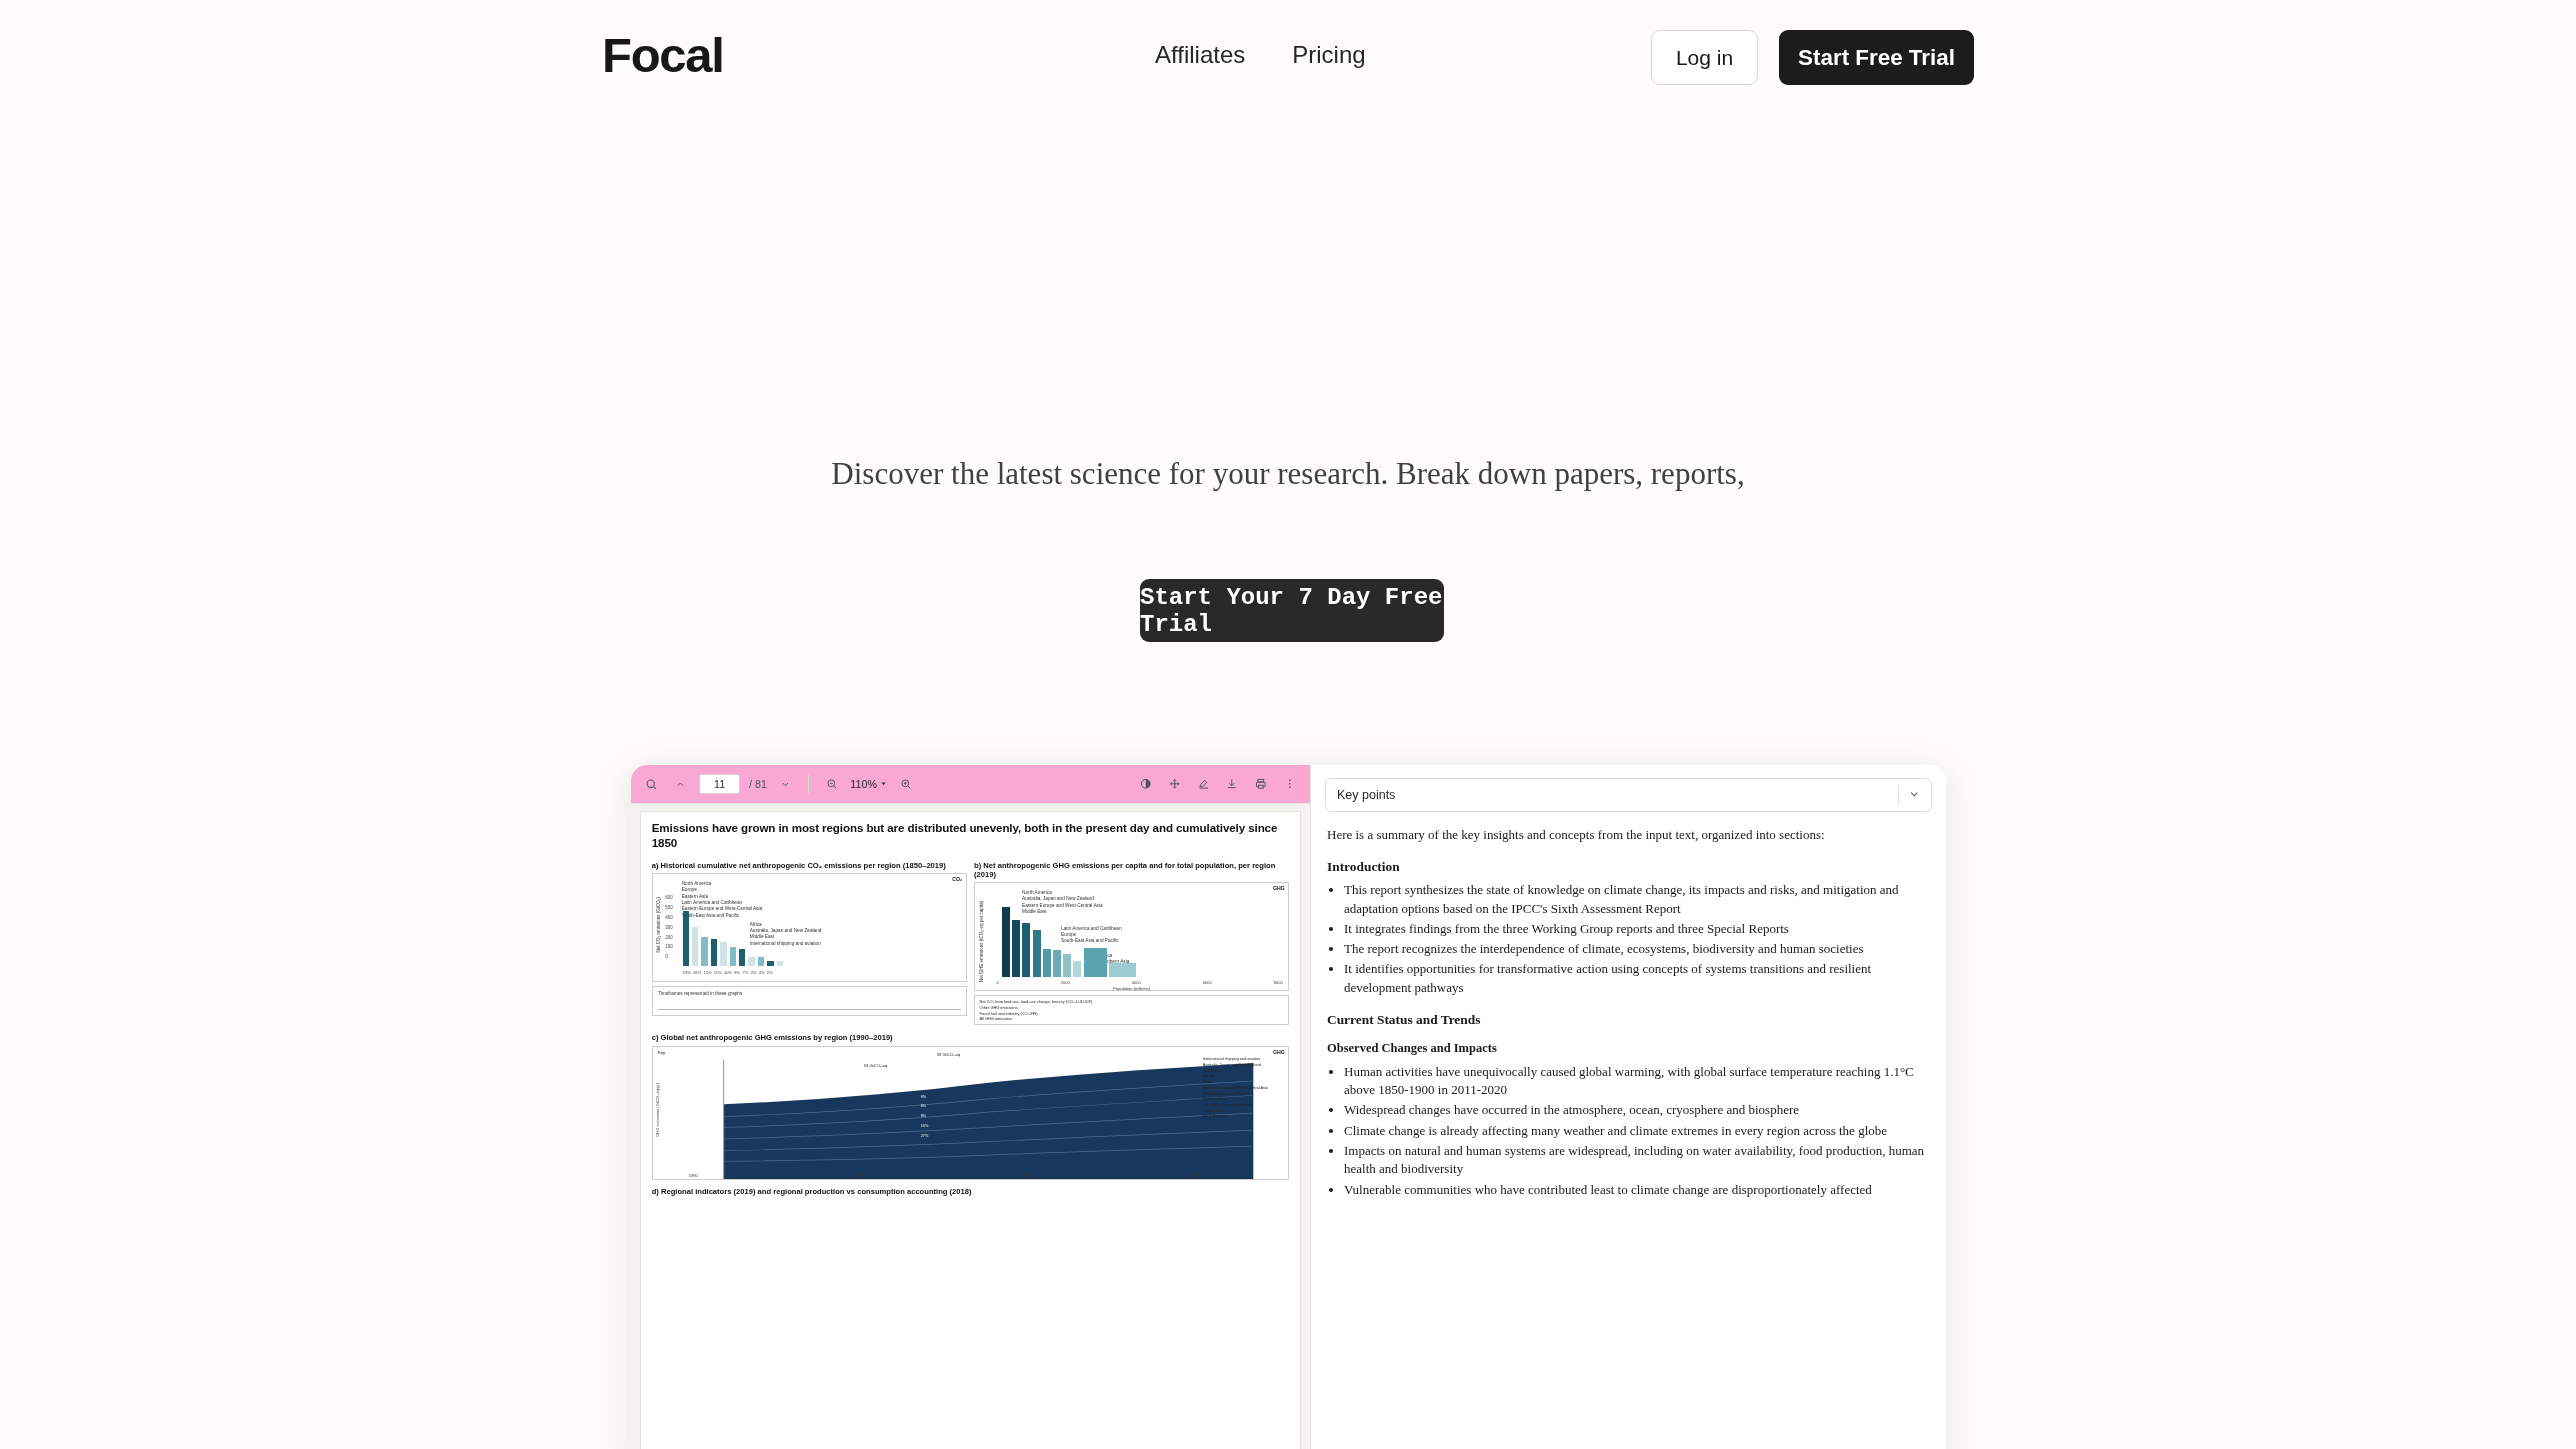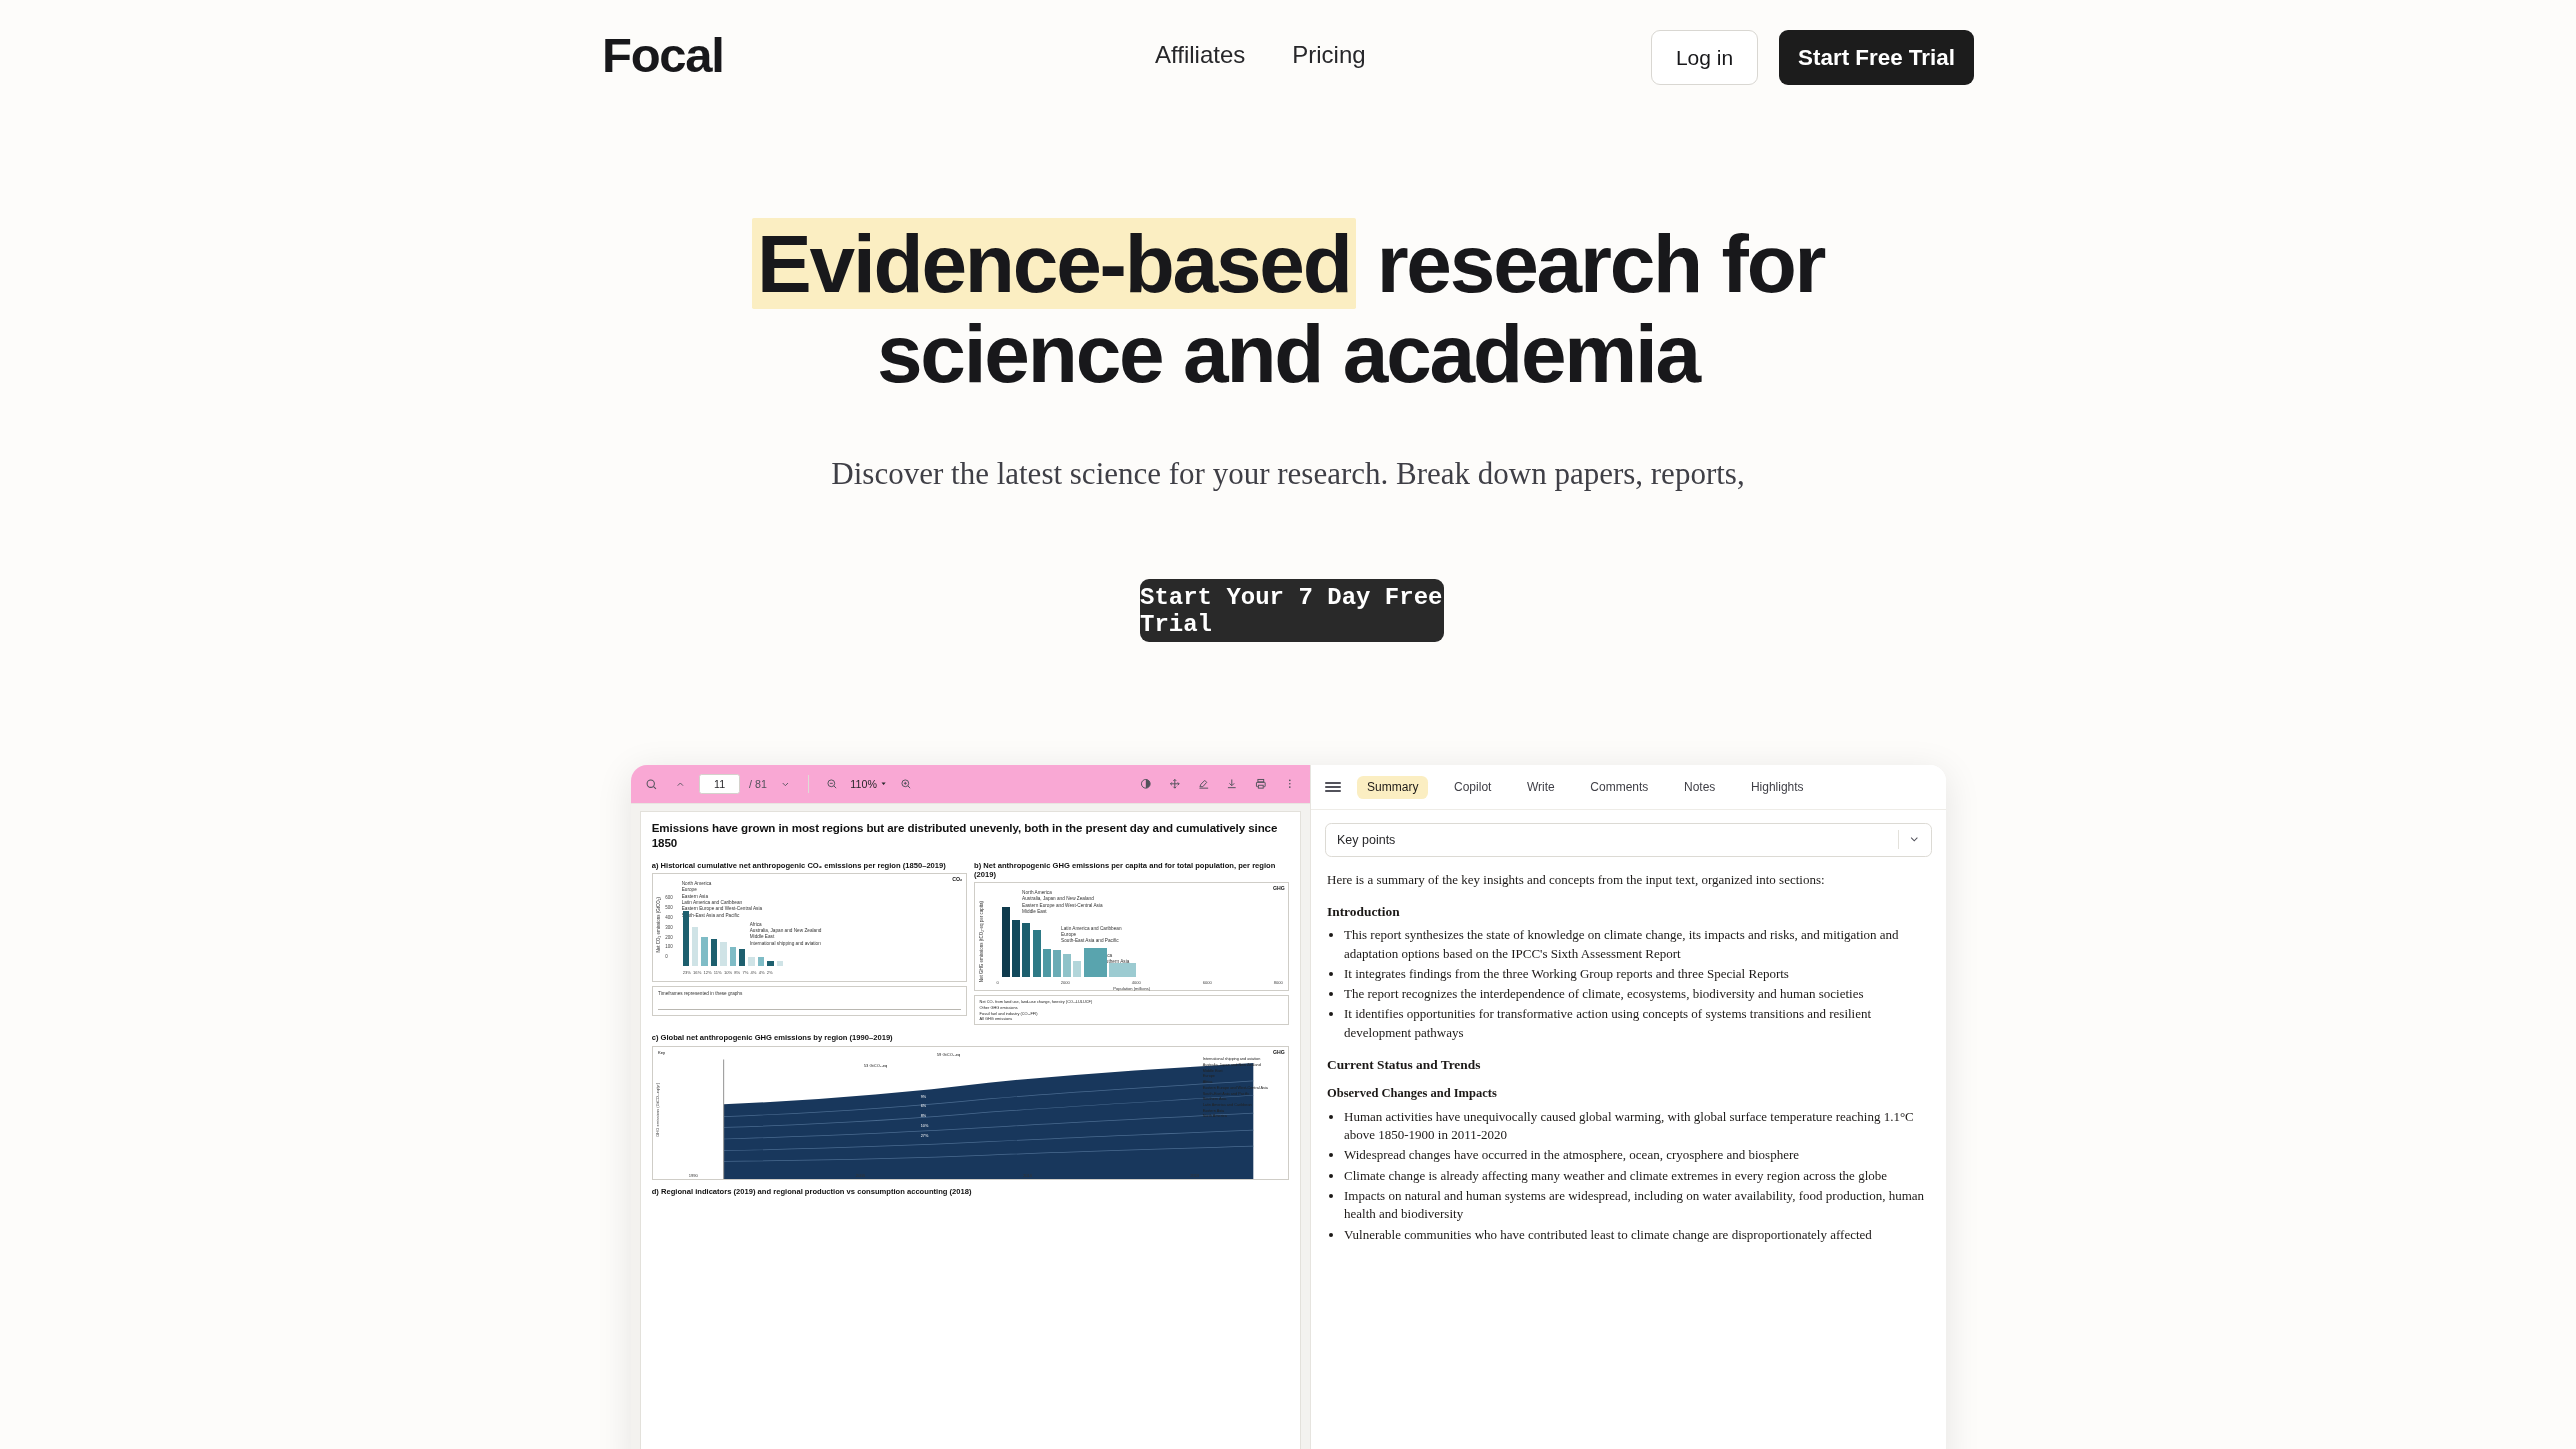--- a/index.html
+++ b/index.html
@@ -193,26 +193,20 @@
   <div class="header">
     <div class="logo">Focal</div>
     <div class="nav">
       <a href="#">Affiliates</a>
       <a href="#">Pricing</a>
     </div>
     <div class="btn-login">Log in</div>
     <div class="btn-trial">Start Free Trial</div>
   </div>
 
-  <div class="hero-title">
-    <div>
-      <span class="hl">Evidence-based</span><span> research for</span>
-    </div>
-    <div>science and academia</div>
-  </div>
   <div class="hero-sub">
     <div>Discover the latest science for your research. Break down papers, reports,</div>
   </div>
   <div class="hero-cta">Start Your 7 Day Free Trial</div>
 
   <div class="app-shell">
 
     <div class="pdf-pane">
       <div class="pdf-toolbar">
         <div class="tb-icon">
@@ -475,33 +469,20 @@
             <span>2010</span>
             <span>2019</span>
           </div>
         </div>
 
         <div class="pdf-sub" style="margin-top:7.2px;">d) Regional indicators (2019) and regional production vs consumption accounting (2018)</div>
       </div>
     </div>
 
     <div class="summary-pane">
-      <div class="summary-top">
-        <div class="hamburger">
-            <span></span>
-            <span></span>
-            <span></span>
-          </div>
-        <div class="stab active">Summary</div>
-        <div class="stab">Copilot</div>
-        <div class="stab">Write</div>
-        <div class="stab">Comments</div>
-        <div class="stab">Notes</div>
-        <div class="stab">Highlights</div>
-      </div>
 
       <div class="kp-select">
         <span>Key points</span>
         <span style="display:flex;align-items:center;">
           <span class="kp-div"></span>
           <svg width="12.5" height="12.5" viewBox="0 0 24 24" fill="none" stroke="#52525b" stroke-width="2">
               <polyline points="6 9 12 15 18 9"></polyline>
             </svg>
         </span>
       </div>

